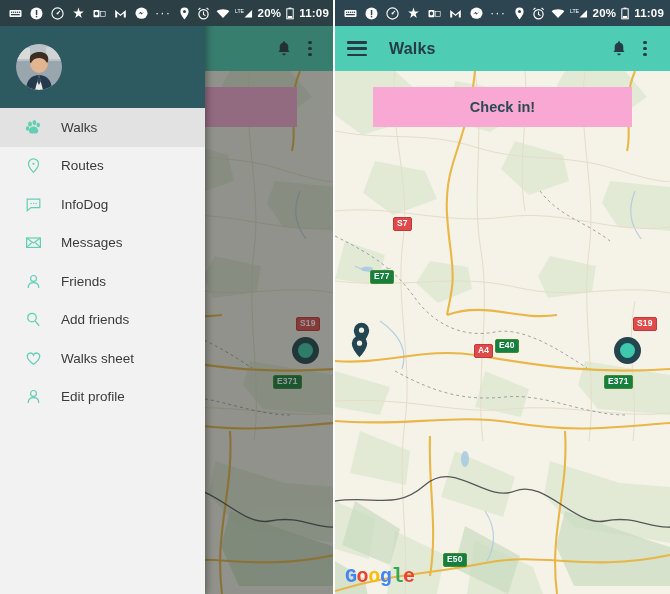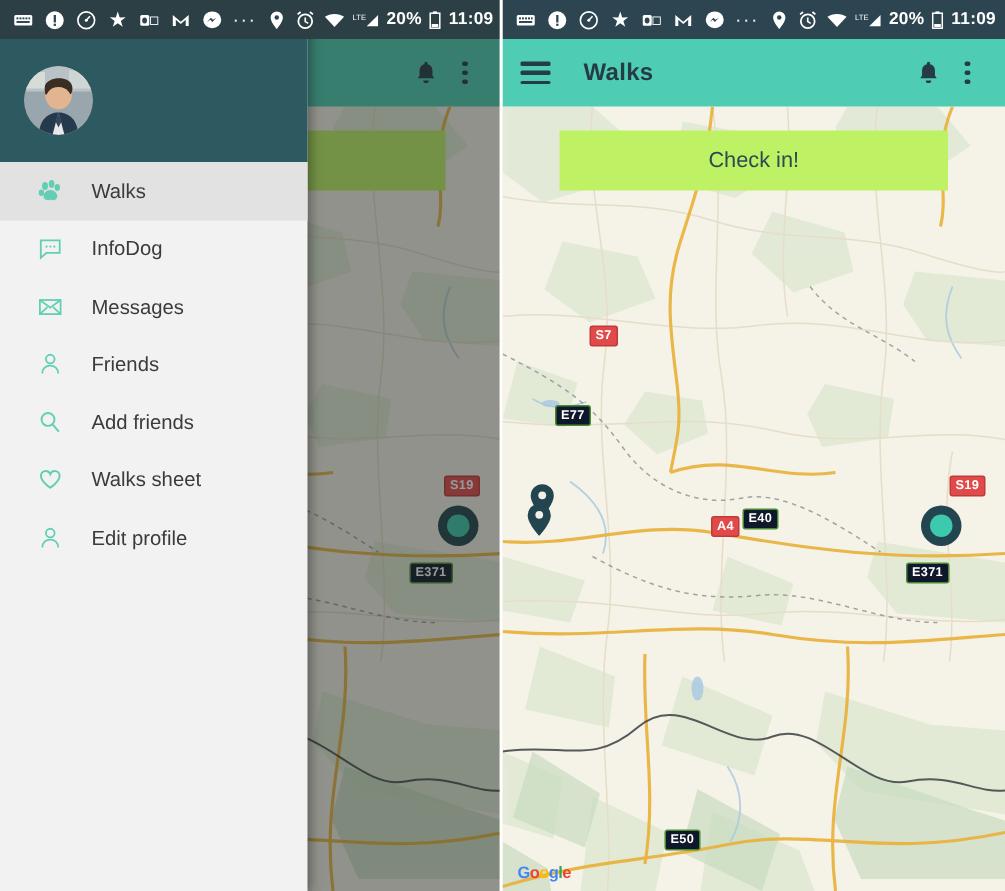--- a/index.html
+++ b/index.html
@@ -69,55 +69,55 @@
     overflow: hidden;
     background: #f5f2e9;
   }
   .map-canvas { position: absolute; inset: 0; }
   .map-canvas svg { display: block; width: 335px; height: 523px; }
 
   
   .checkin {
     position: absolute; top: 16px; left: 38px;
     width: 259px; height: 40px;
-    background: #bef264;
+    background: #f9a8d4;
     display: flex; align-items: center; justify-content: center;
-    color: #2c4a52; font-size: 14.5px; font-weight: normal;
+    color: #2c4a52; font-size: 14.5px; font-weight: bold;
     z-index: 10; cursor: pointer;
   }
 
   
   .shield {
     position: absolute;
     font-size: 8.5px; font-weight: bold; color: #ffffff;
     padding: 1px 3px 2px 3px; border-radius: 2px;
     line-height: 1.05; letter-spacing: .2px; z-index: 8;
   }
   .shield.red { background: #e04a4a; border: 1px solid #bf3a3a; }
-  .shield.green { background: #0f172a; border: 1px solid #478a32; }
+  .shield.green { background: #15803d; border: 1px solid #478a32; }
 
   
   .pin {
     position: absolute; width: 17px; height: 23px; z-index: 9;
   }
   .pin svg { display: block; }
   .circle-marker {
     position: absolute; width: 27px; height: 27px; border-radius: 50%;
     background: #23454f; display: flex; align-items: center; justify-content: center;
     z-index: 9;
   }
   .circle-marker i {
     width: 15px; height: 15px; border-radius: 50%; background: #3dc9ad; display: block;
   }
 
   
   .glogo {
     position: absolute; left: 10px; bottom: 6px; z-index: 12;
-    font-size: 11px; font-weight: bold; letter-spacing: -.4px;
-    font-family: Liberation Sans, sans-serif;
+    font-size: 20px; font-weight: bold; letter-spacing: -.4px;
+    font-family: Liberation Mono, monospace;
   }
   .glogo span:nth-child(1){color:#4285F4;}
   .glogo span:nth-child(2){color:#EA4335;}
   .glogo span:nth-child(3){color:#FBBC05;}
   .glogo span:nth-child(4){color:#4285F4;}
   .glogo span:nth-child(5){color:#34A853;}
   .glogo span:nth-child(6){color:#EA4335;}
 
   
   .scrim {
@@ -301,20 +301,29 @@
               <ellipse cx="5" cy="5" rx="2" ry="2.6"></ellipse>
                 <ellipse cx="9.4" cy="3.6" rx="1.9" ry="2.6"></ellipse>
               <ellipse cx="13.2" cy="6" rx="1.8" ry="2.3"></ellipse>
                 <ellipse cx="2.6" cy="9.5" rx="1.8" ry="2.2"></ellipse>
               <path d="M8.6 7.6c2.6 0 4.6 2.2 4.6 4.3 0 1.8-1.6 2.6-3 2.6-.8 0-1.2-.3-1.6-.3s-.8.3-1.6.3c-1.4 0-3-.8-3-2.6 0-2.1 2-4.3 4.6-4.3z"></path>
             </svg>
           </span>
           <span class="dlabel">Walks</span>
         </div>
 
+        <div class="ditem">
+          <span class="dicon">
+            <svg width="17" height="17" viewBox="0 0 17 17" fill="none" stroke="currentColor" stroke-width="1.2">
+              <path d="M8.5 15.4s5-5.1 5-8.6a5 5 0 1 0-10 0c0 3.5 5 8.6 5 8.6z"></path>
+              <circle cx="8.5" cy="6.8" r="1.1" fill="currentColor" stroke="none"></circle>
+            </svg>
+          </span>
+          <span class="dlabel">Routes</span>
+        </div>
 
         <div class="ditem">
           <span class="dicon">
             <svg width="17" height="17" viewBox="0 0 17 17" fill="none" stroke="currentColor" stroke-width="1.2">
               <path d="M2.2 3.2h12.6v8.4H6l-3.8 3.2z"></path>
               <circle cx="6" cy="7.4" r=".75" fill="currentColor" stroke="none"></circle>
               <circle cx="8.6" cy="7.4" r=".75" fill="currentColor" stroke="none"></circle>
               <circle cx="11.2" cy="7.4" r=".75" fill="currentColor" stroke="none"></circle>
             </svg>
           </span>

